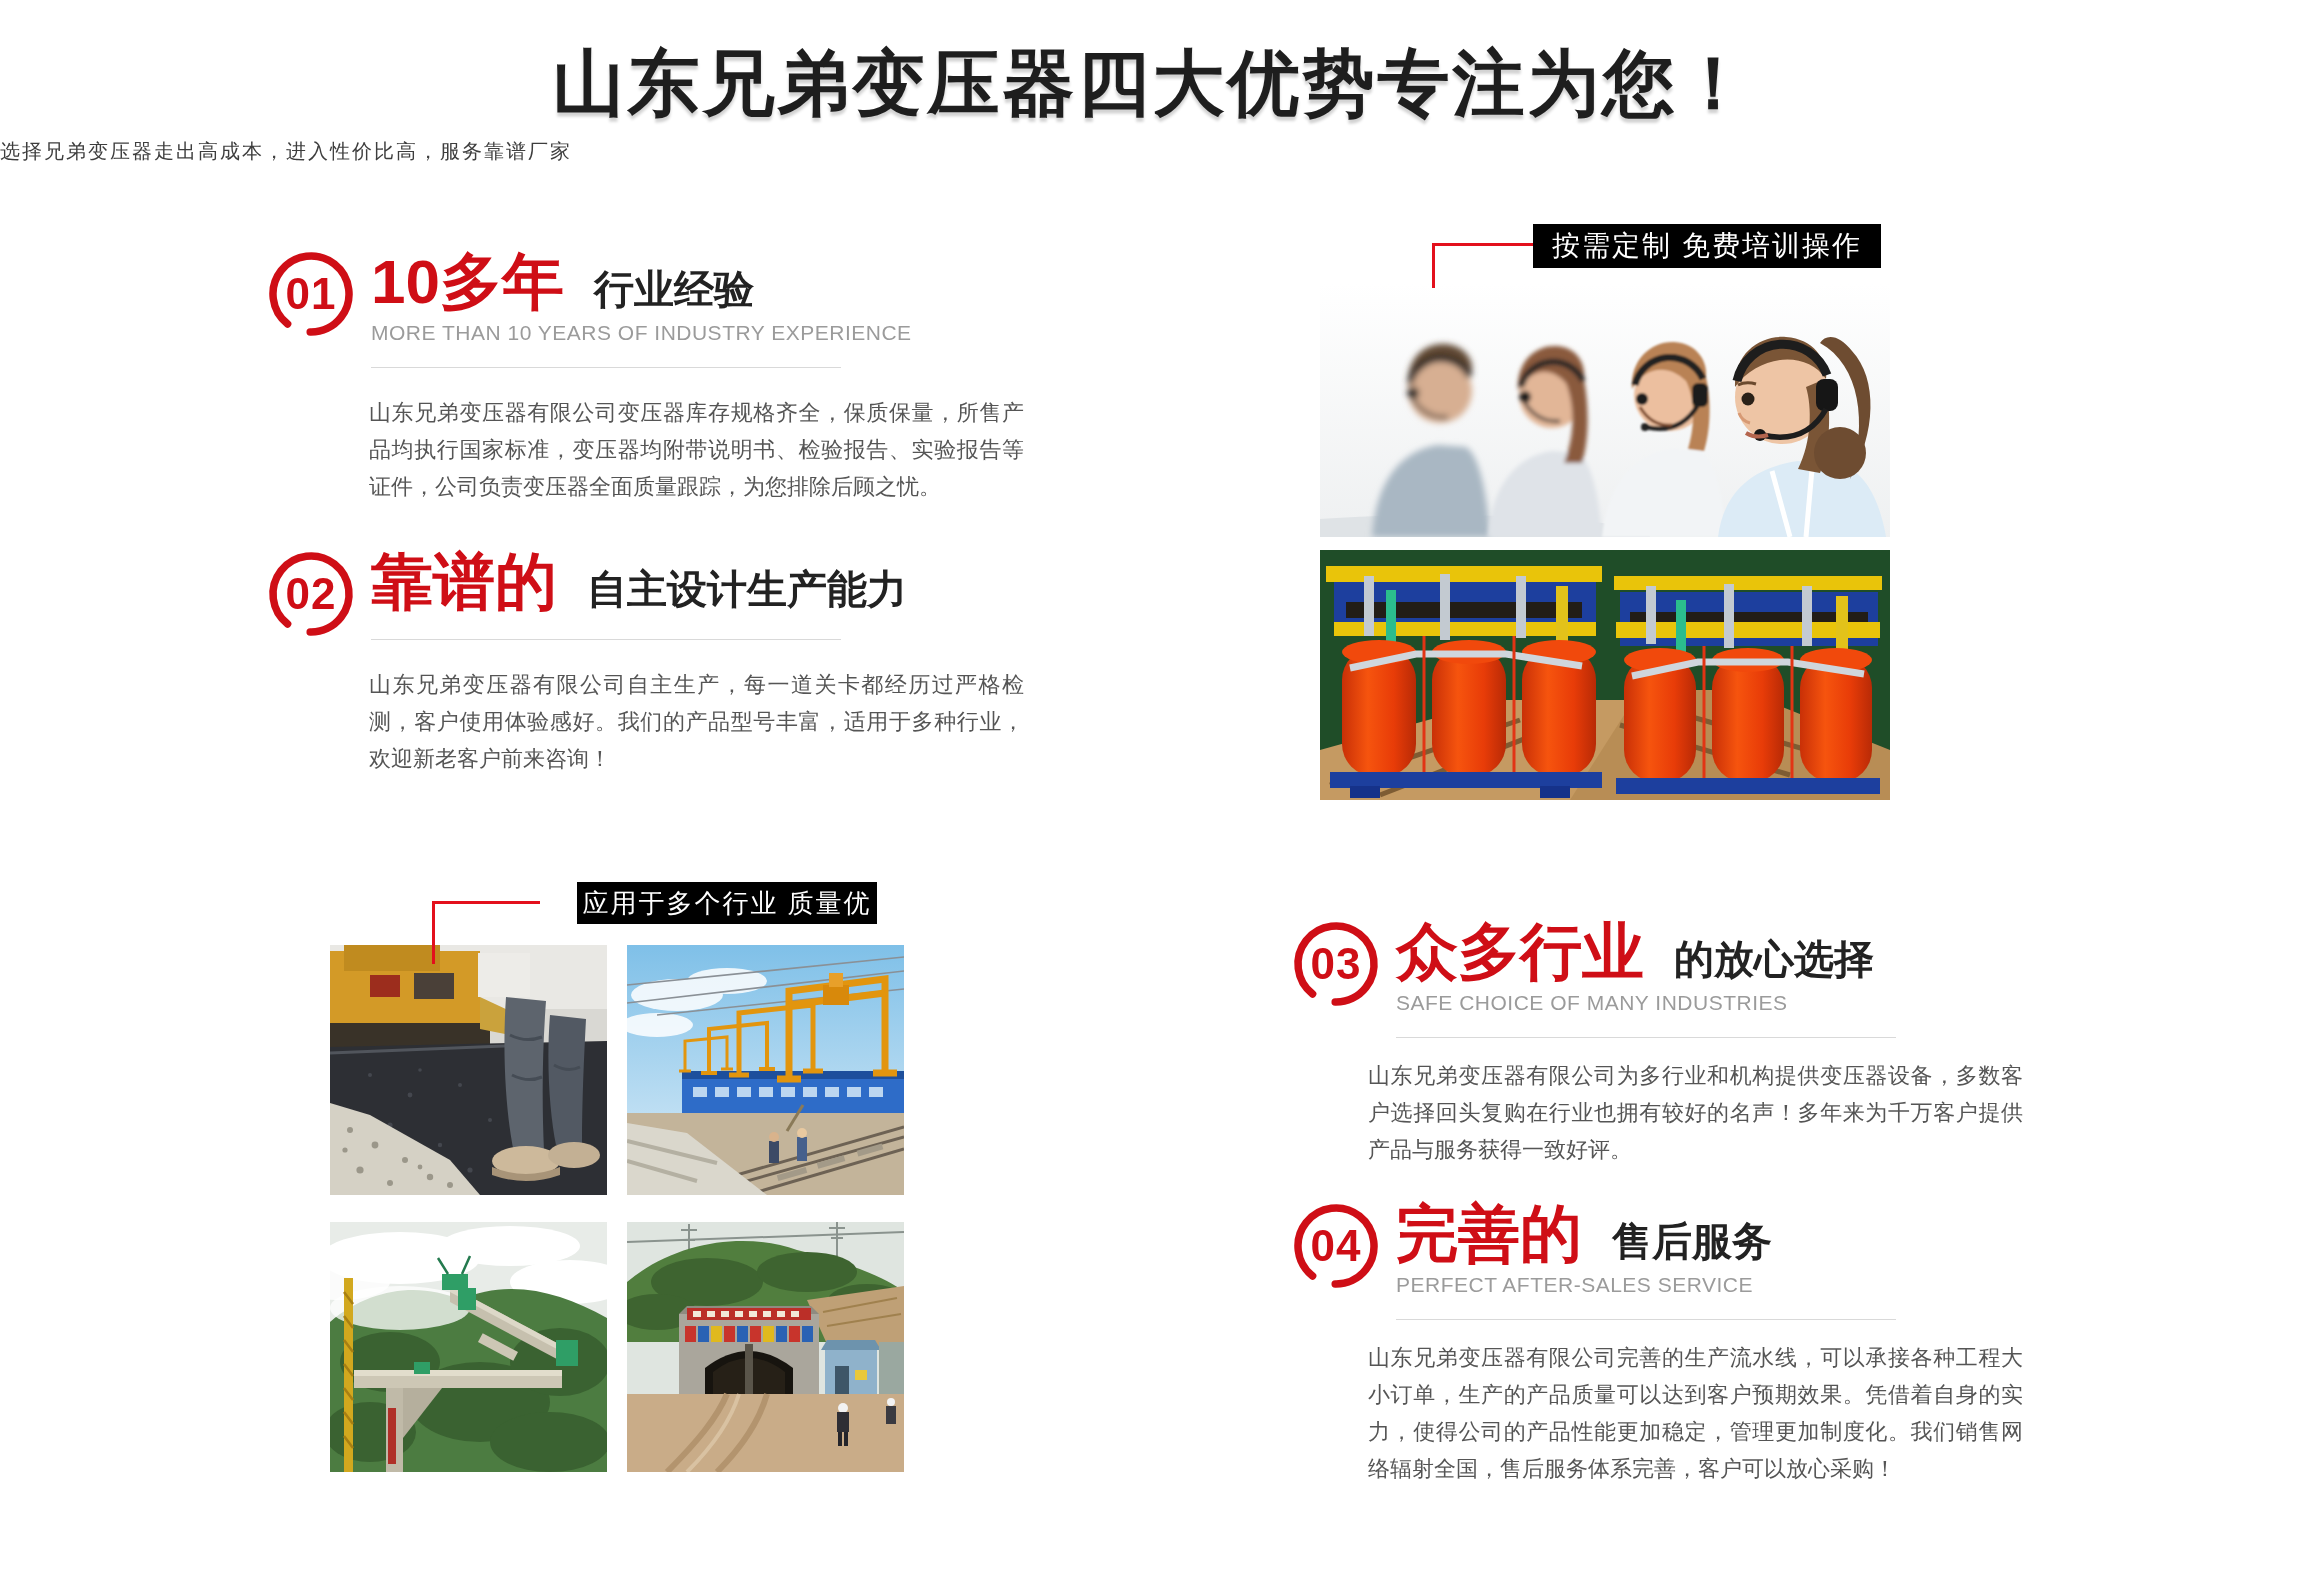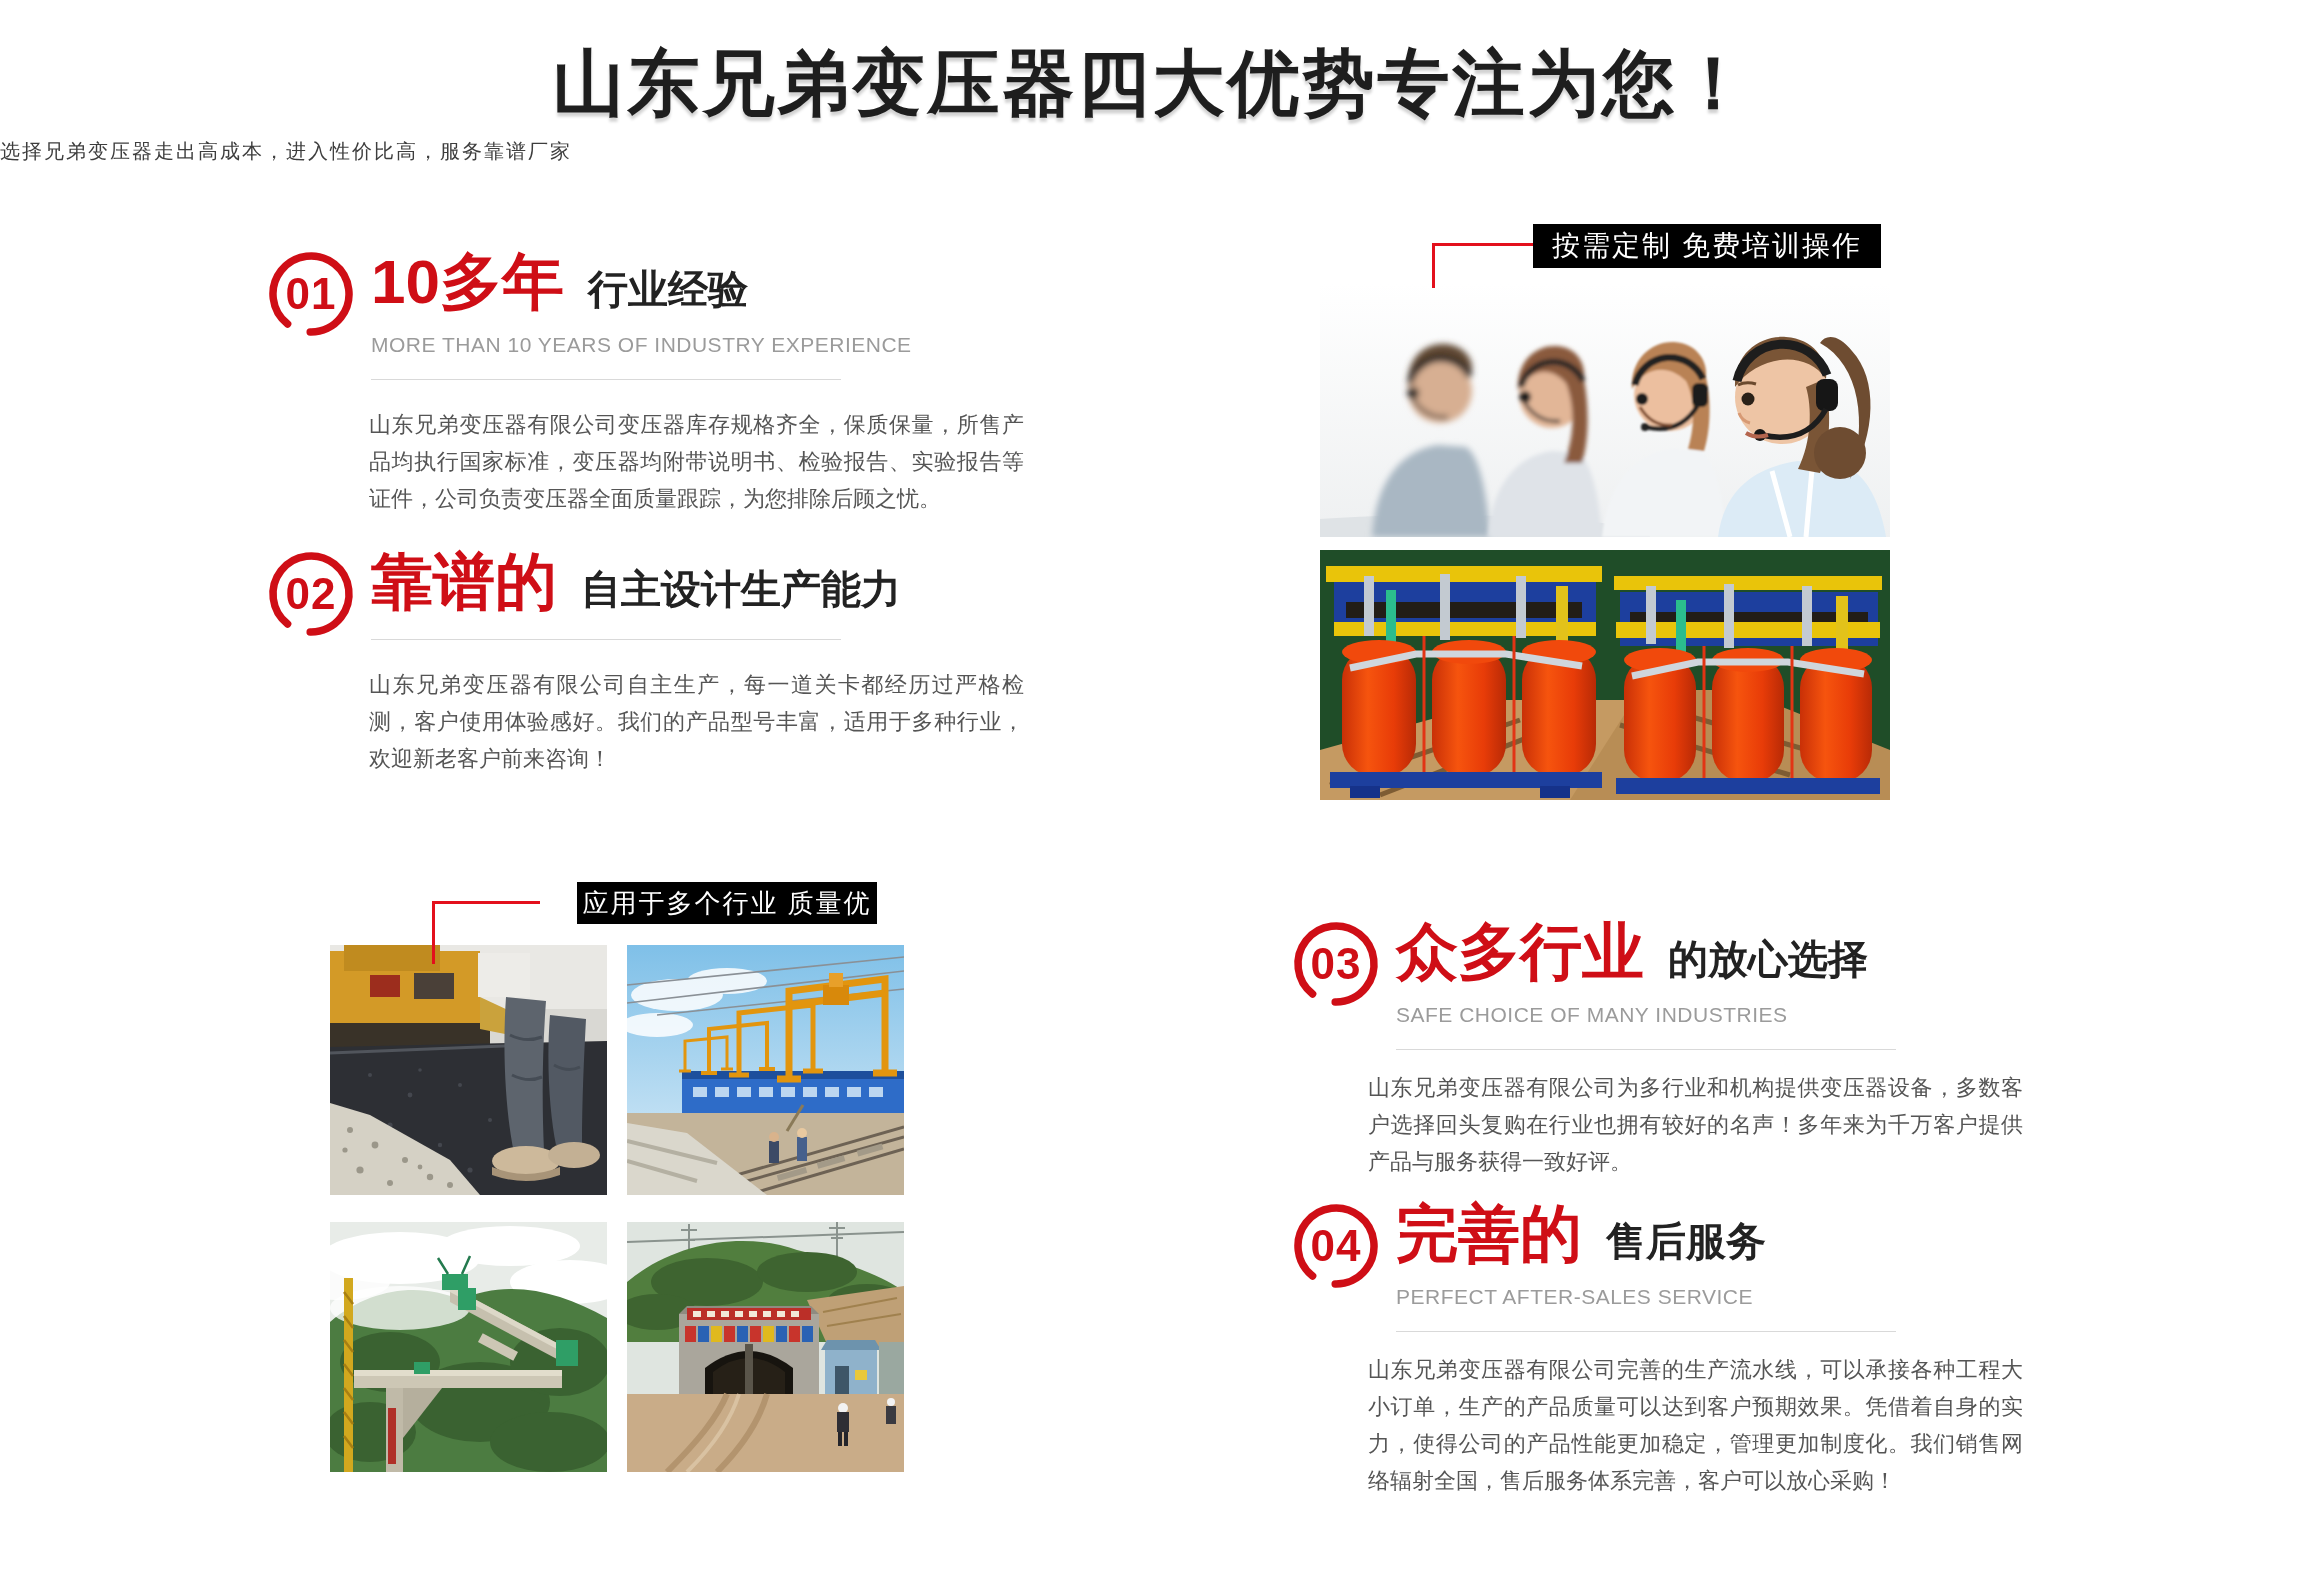--- a/index.html
+++ b/index.html
@@ -19,22 +19,22 @@
   #sec2{left:265px;top:546px;}
   #sec3{left:1290px;top:916px;}
   #sec4{left:1290px;top:1198px;}
   .badge{position:absolute;left:0;top:2px;width:92px;height:92px;}
   .badge svg{position:absolute;left:0;top:0;width:92px;height:92px;}
   .badge .num{position:absolute;left:0;top:0;width:92px;height:92px;display:flex;
               align-items:center;justify-content:center;font-size:44px;font-weight:bold;
               color:#cf0e16;letter-spacing:1px;}
   .sec-head{padding-left:106px;display:flex;align-items:baseline;white-space:nowrap;}
   .sec-hl{font-size:62px;font-weight:bold;color:#cf0e16;line-height:1.15;}
-  .sec-rest{font-size:40px;font-weight:bold;color:#222222;margin-left:24px;}
-  .sec-en{padding-left:106px;margin-top:16px;font-size:21px;color:#9b9b9b;
+  .sec-rest{font-size:40px;font-weight:bold;color:#222222;margin-left:30px;}
+  .sec-en{padding-left:106px;margin-top:4px;font-size:21px;color:#9b9b9b;
           letter-spacing:0.5px;white-space:nowrap;}
   .sec-line{margin-left:106px;margin-top:22px;width:470px;border-top:1px solid #d9d9d9;height:0;}
   #sec3 .sec-line,#sec4 .sec-line{width:500px;}
   .sec-body{margin-left:104px;margin-top:26px;width:655px;font-size:22px;line-height:37px;
             color:#555555;text-align:justify;}
   #sec3 .sec-body,#sec4 .sec-body{margin-left:78px;margin-top:19px;}
 
   
   .tag{position:absolute;background:#000000;color:#ffffff;display:flex;align-items:center;
        justify-content:center;letter-spacing:2px;z-index:3;}

